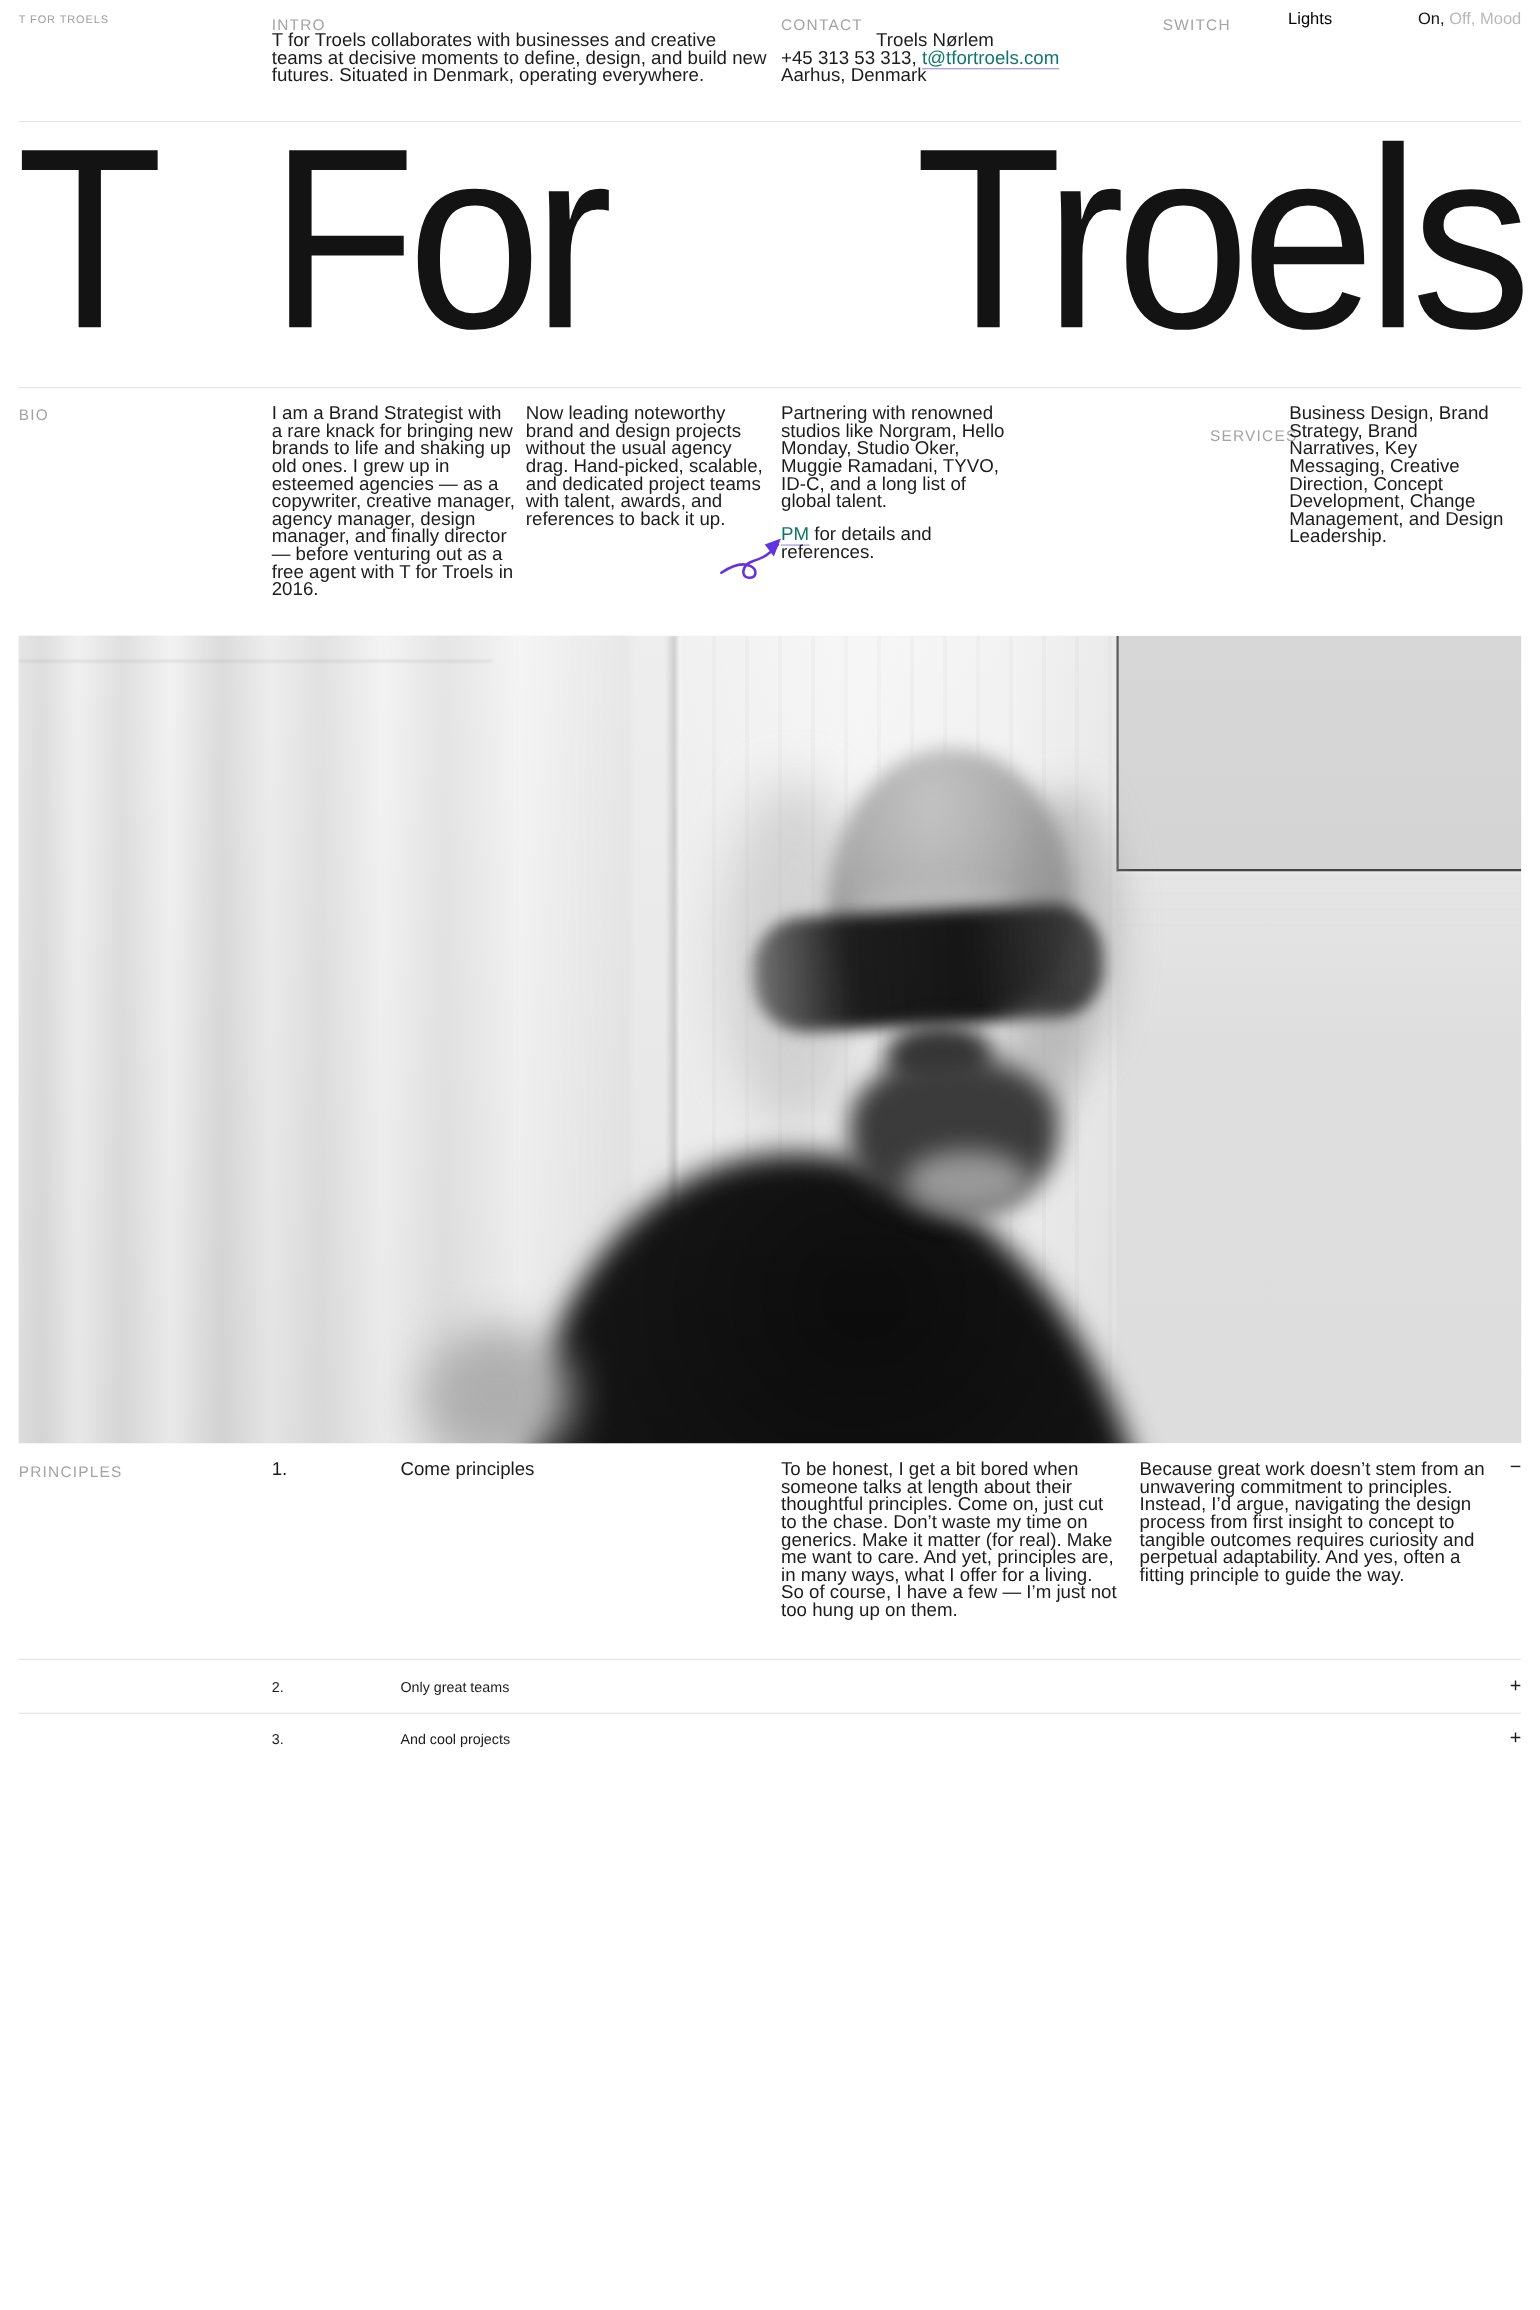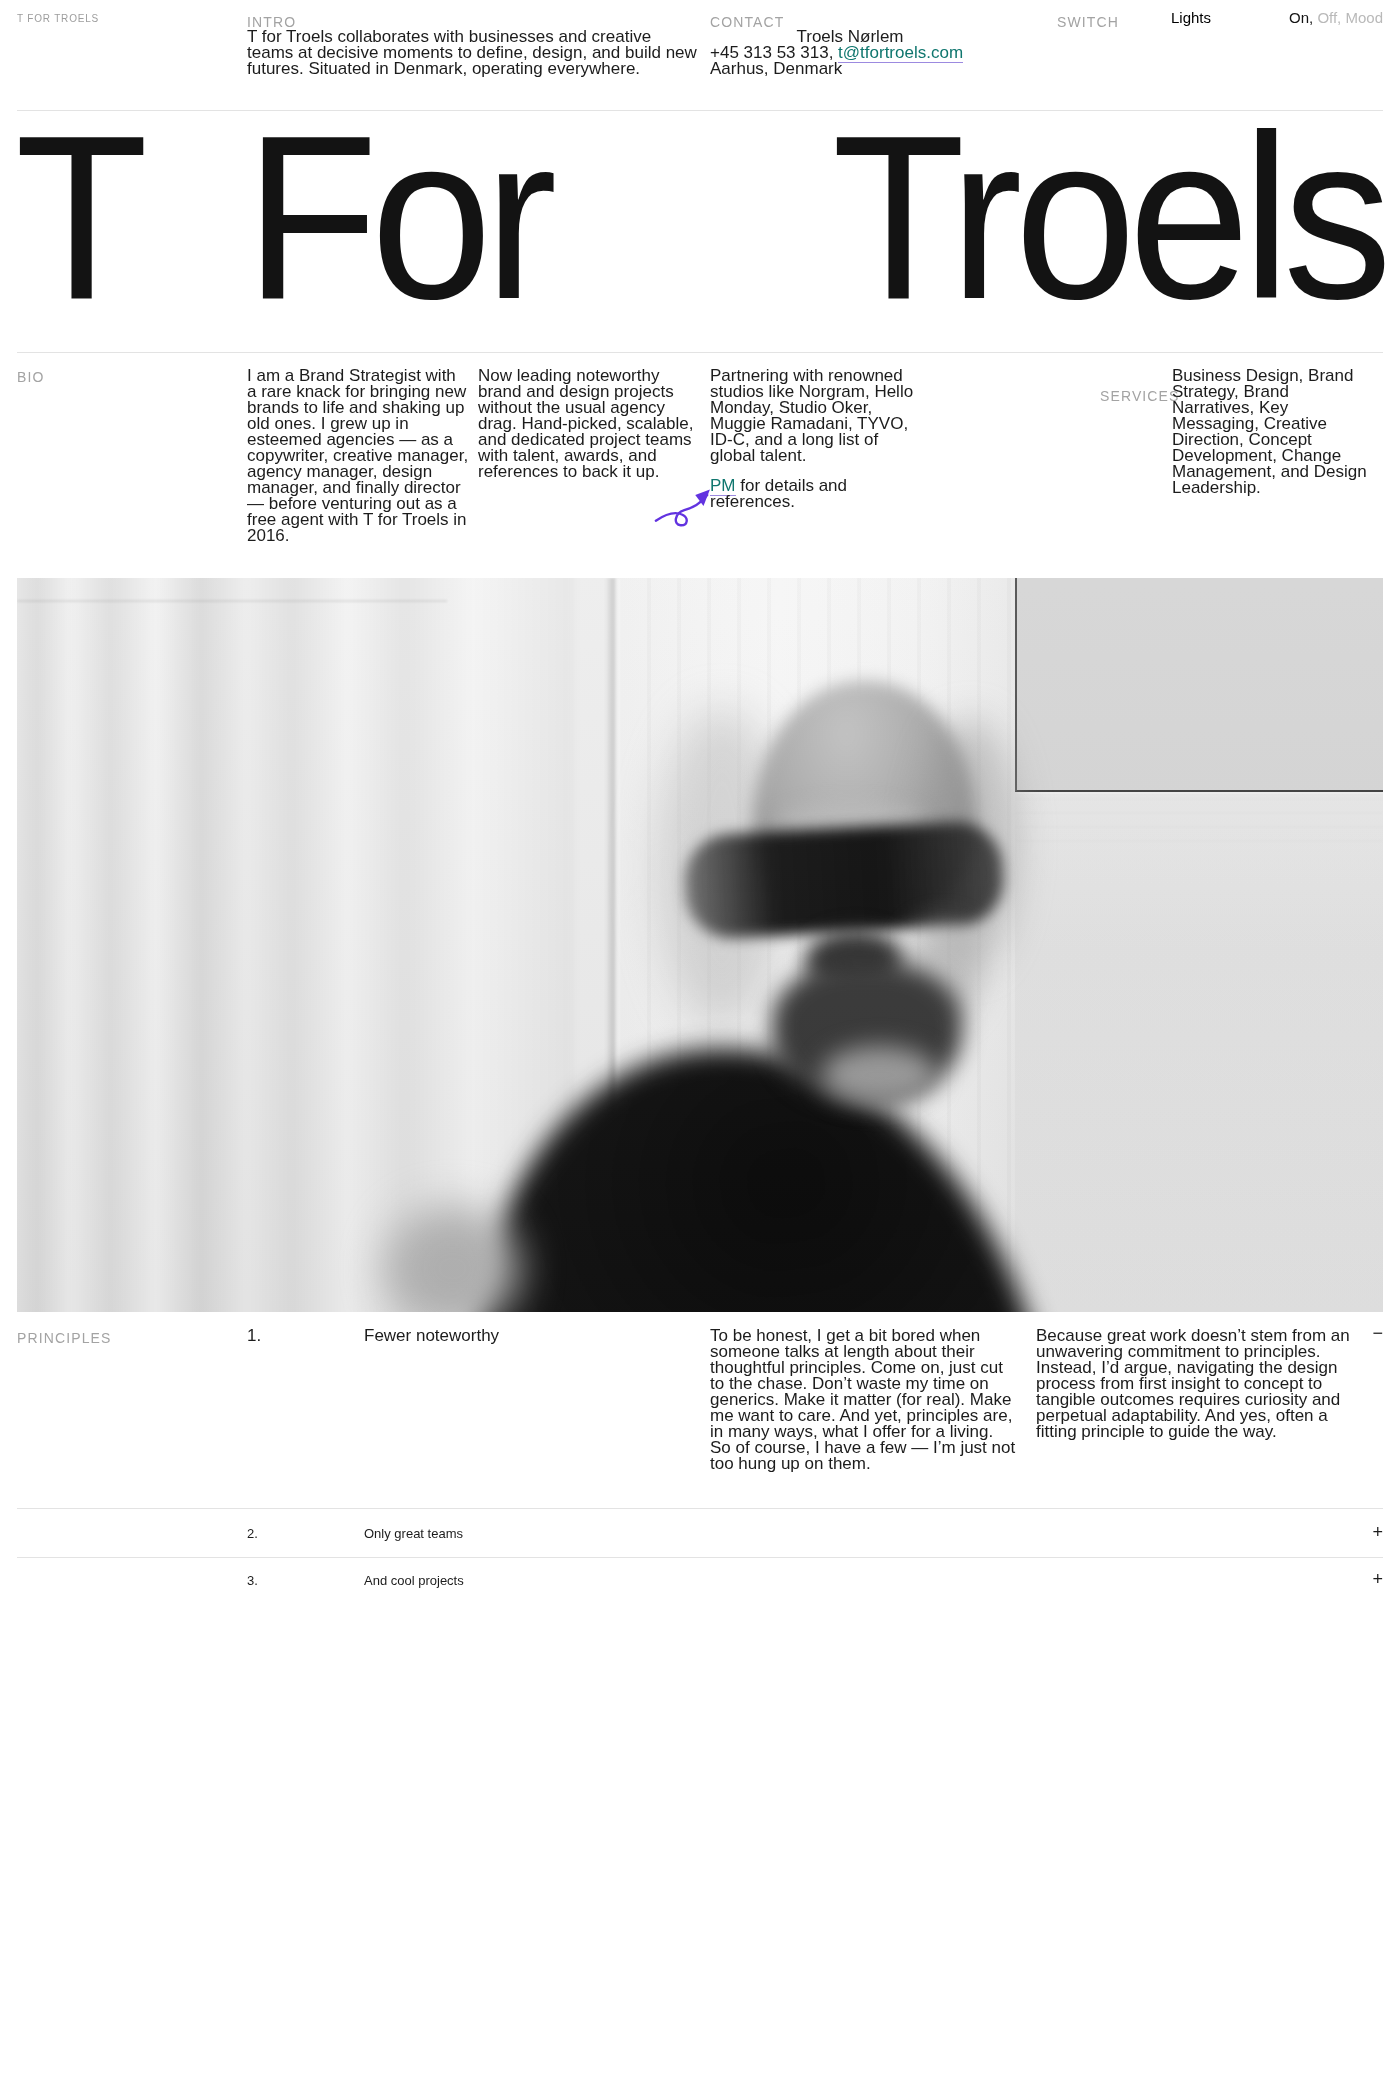--- a/index.html
+++ b/index.html
@@ -158,21 +158,21 @@
     <div class="mn-nose"></div>
     <div class="mn-cheek"></div>
     <div class="mn-mouth"></div>
     <div class="mn-beard"></div>
     <div class="mn-neck"></div>
     <div class="ph-vignette"></div>
   </div>
 
   <div class="lbl" style="left:17px; top:1330px;">PRINCIPLES</div>
   <div class="body13" style="left:247px; top:1328px;">1.</div>
-  <div class="body13" style="left:364px; top:1328px;">Fewer noteworthy</div>
+  <div class="body13" style="left:364px; top:1328px;">Come principles</div>
   <div class="body13" style="left:710px; top:1328px; width:308px;">To be honest, I get a bit bored when someone talks at length about their thoughtful principles. Come on, just cut to the chase. Don’t waste my time on generics. Make it matter (for real). Make me want to care. And yet, principles are, in many ways, what I offer for a living. So of course, I have a few — I’m just not too hung up on them.</div>
   <div class="body13" style="left:1036px; top:1328px; width:320px;">Because great work doesn’t stem from an unwavering commitment to principles. Instead, I’d argue, navigating the design process from first insight to concept to tangible outcomes requires curiosity and perpetual adaptability. And yes, often a fitting principle to guide the way.</div>
   <div class="toggle" style="top:1324px;">−</div>
 
   <div class="rule" style="top:1508px;"></div>
 
   <div class="acc-row" style="top:1508px;">
     <div class="num">2.</div>
     <div class="ttl">Only great teams</div>
     <div class="toggle">+</div>

